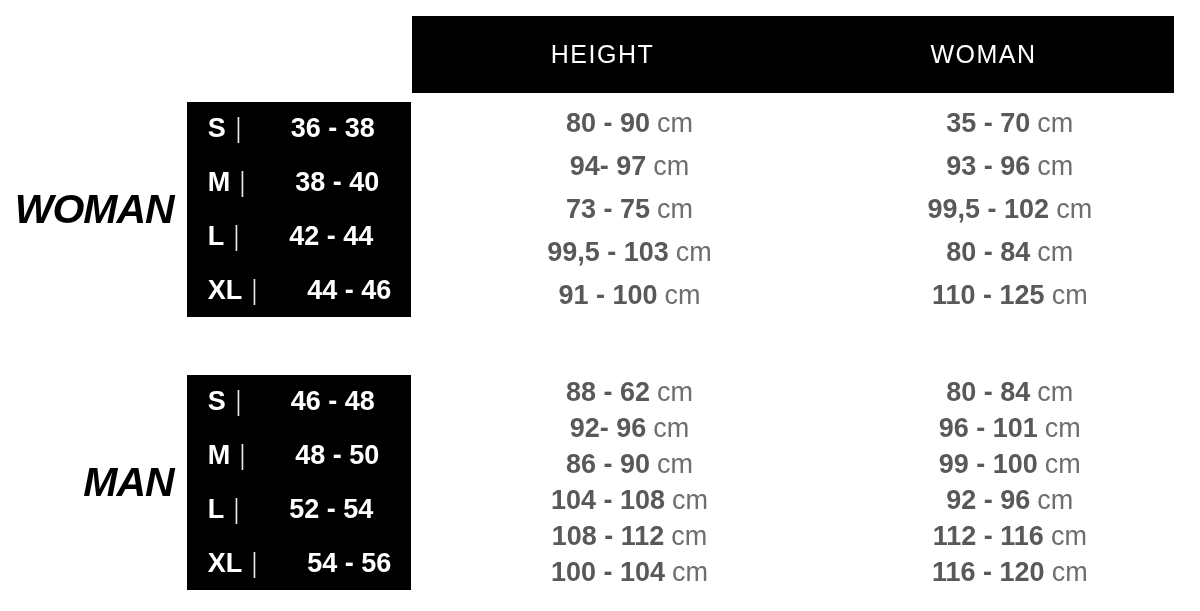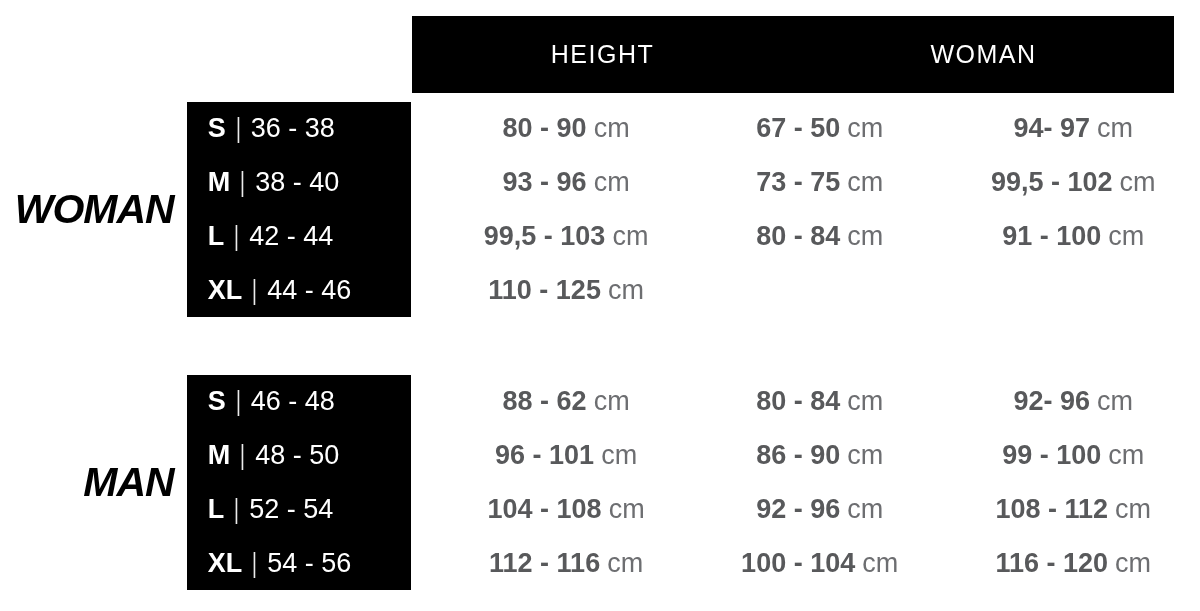--- a/index.html
+++ b/index.html
@@ -29,23 +29,23 @@
   .size-box{
     width:225px;background:#000000;
     display:grid;grid-auto-rows:1fr;align-items:center;
   }
   .size-row{
     color:#ffffff;font-size:27px;padding-left:21px;
     display:flex;align-items:center;white-space:nowrap;
   }
   .size-letter{font-weight:bold;}
   .pipe{font-weight:400;opacity:.92;margin:0 9px;transform:scaleX(.7);}
-  .size-range{font-weight:400;}
+  .size-range{font-weight:700;margin-left:40px;}
   .values{
-    width:762px;display:grid;grid-template-columns:repeat(3,1fr);
+    width:762px;display:grid;grid-template-columns:repeat(2,1fr);
     grid-auto-rows:1fr;align-items:center;margin-left:28px;
   }
   .vcell{text-align:center;font-size:27px;white-space:nowrap;}
   .vcell .num{font-weight:bold;color:#58595b;}
   .vcell .unit{font-weight:400;color:#6d6e71;margin-left:7px;}
 </style>
 </head>
 <body>
 
 <div class="canvas">
@@ -76,21 +76,21 @@
       </div>
       <div class="size-row">
         <span class="size-letter">XL</span>
         <span class="pipe">|</span>
         <span class="size-range">44 - 46</span>
       </div>
     </div>
 
     <div class="values">
       <div class="vcell"><span class="num">80 - 90</span><span class="unit">cm</span></div>
-      <div class="vcell"><span class="num">67 - 50</span><span class="unit">cm</span></div>
+      <div class="vcell"><span class="num">35 - 70</span><span class="unit">cm</span></div>
       <div class="vcell"><span class="num">94- 97</span><span class="unit">cm</span></div>
 
       <div class="vcell"><span class="num">93 - 96</span><span class="unit">cm</span></div>
       <div class="vcell"><span class="num">73 - 75</span><span class="unit">cm</span></div>
       <div class="vcell"><span class="num">99,5 - 102</span><span class="unit">cm</span></div>
 
       <div class="vcell"><span class="num">99,5 - 103</span><span class="unit">cm</span></div>
       <div class="vcell"><span class="num">80 - 84</span><span class="unit">cm</span></div>
 
       <div class="vcell"><span class="num">91 - 100</span><span class="unit">cm</span></div>

